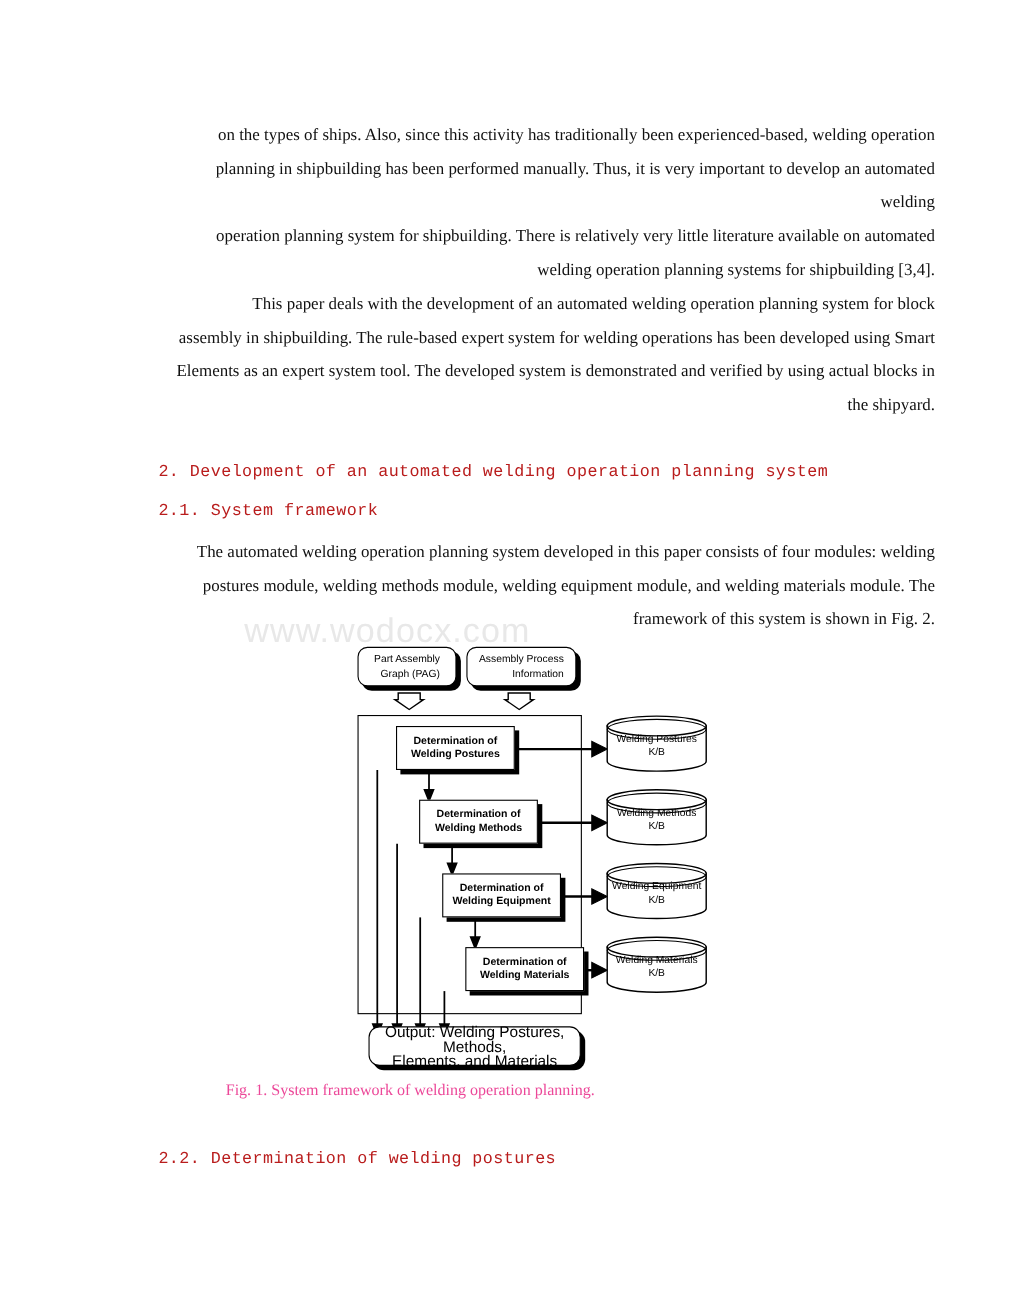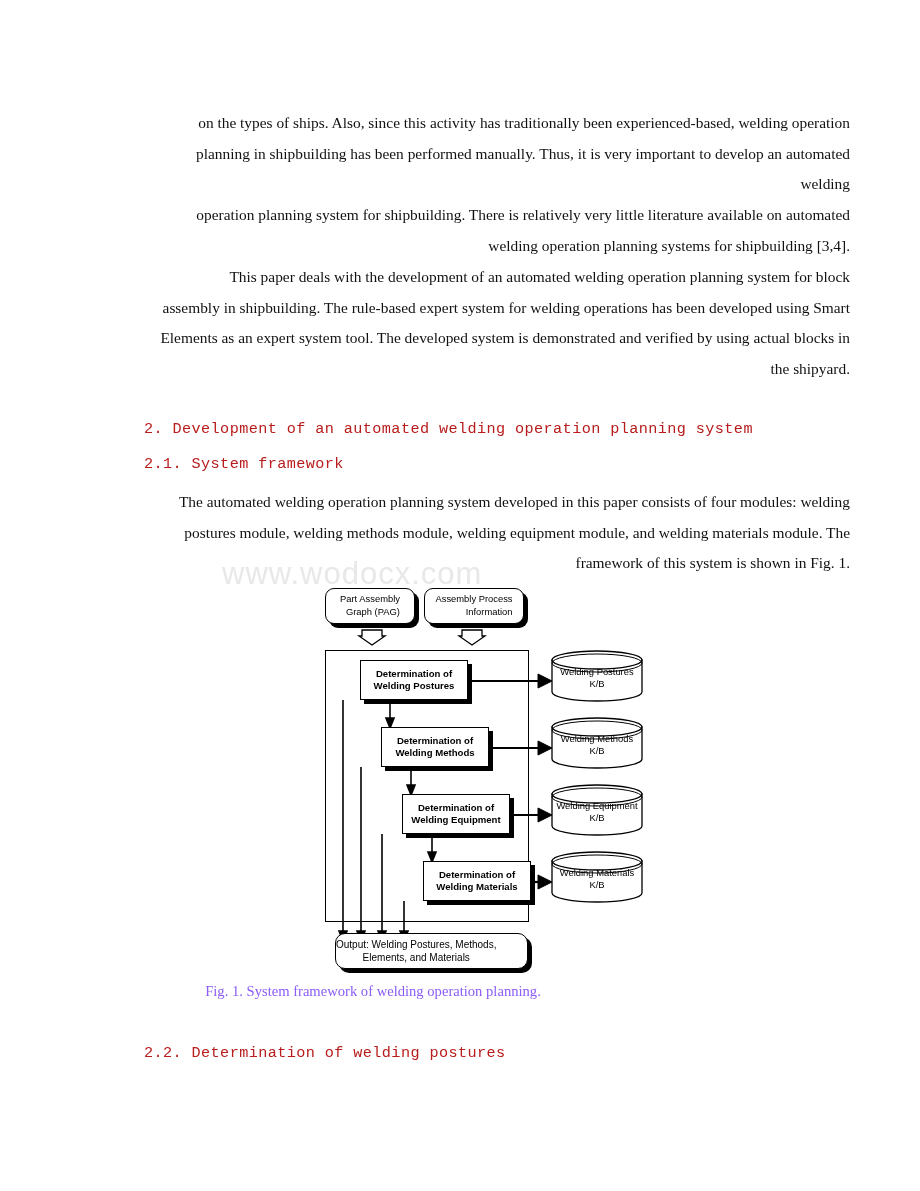--- a/index.html
+++ b/index.html
@@ -50,21 +50,21 @@
   }
 
   
   .figure { position:absolute; left:0; top:0; width:920px; height:1191px; z-index:2; }
   .fig-caption {
     position:absolute;
     left:0; top:983px; width:746px;
     text-align:center;
     font-family:"Liberation Serif", serif;
     font-size:14.6px;
-    color:#8b5cf6;
+    color:#ec4899;
   }
 
   
   .dbox {
     position:absolute;
     background:#fff;
     border:1.4px solid #000;
     box-shadow:4px 4px 0 0 #000;
     font-family:"Liberation Sans", sans-serif;
     font-weight:bold;
@@ -96,21 +96,21 @@
     box-sizing:border-box;
     z-index:6;
   }
   .outbox {
     position:absolute;
     background:#fff;
     border:1.5px solid #000;
     border-radius:10px;
     box-shadow:4px 4px 0 0 #000;
     font-family:"Liberation Sans", sans-serif;
-    font-size:10px;
+    font-size:14px;
     line-height:13px;
     color:#000;
     display:flex;
     align-items:center;
     justify-content:flex-start;
     text-align:center;
     box-sizing:border-box;
     z-index:6;
   }
   .container-box {
@@ -145,21 +145,21 @@
 
   <div class="watermark">www.wodocx.com</div>
 
   <div class="body-text" style="top:108px;">on the types of ships. Also, since this activity has traditionally been experienced-based, welding operation planning in shipbuilding has been performed manually. Thus, it is very important to develop an automated welding</div>
   <div class="body-text" style="top:200px;">operation planning system for shipbuilding. There is relatively very little literature available on automated welding operation planning systems for shipbuilding [3,4].</div>
   <div class="body-text indent" style="top:262px;">This paper deals with the development of an automated welding operation planning system for block assembly in shipbuilding. The rule-based expert system for welding operations has been developed using Smart Elements as an expert system tool. The developed system is demonstrated and verified by using actual blocks in the shipyard.</div>
 
   <div class="heading" style="top:420px;">2. Development of an automated welding operation planning system</div>
   <div class="heading" style="top:455px;">2.1. System framework</div>
 
-  <div class="body-text indent" style="top:487px;">The automated welding operation planning system developed in this paper consists of four modules: welding postures module, welding methods module, welding equipment module, and welding materials module. The framework of this system is shown in Fig. 1.</div>
+  <div class="body-text indent" style="top:487px;">The automated welding operation planning system developed in this paper consists of four modules: welding postures module, welding methods module, welding equipment module, and welding materials module. The framework of this system is shown in Fig. 2.</div>
 
   <div class="heading" style="top:1044px;">2.2. Determination of welding postures</div>
 
   <div class="figure">
 
     <div class="rbox" style="left:325px; top:588px; width:90px; height:36px;">
       <span>
         <span>Part Assembly</span><br>
         <span>Graph (PAG)</span>
       </span>

